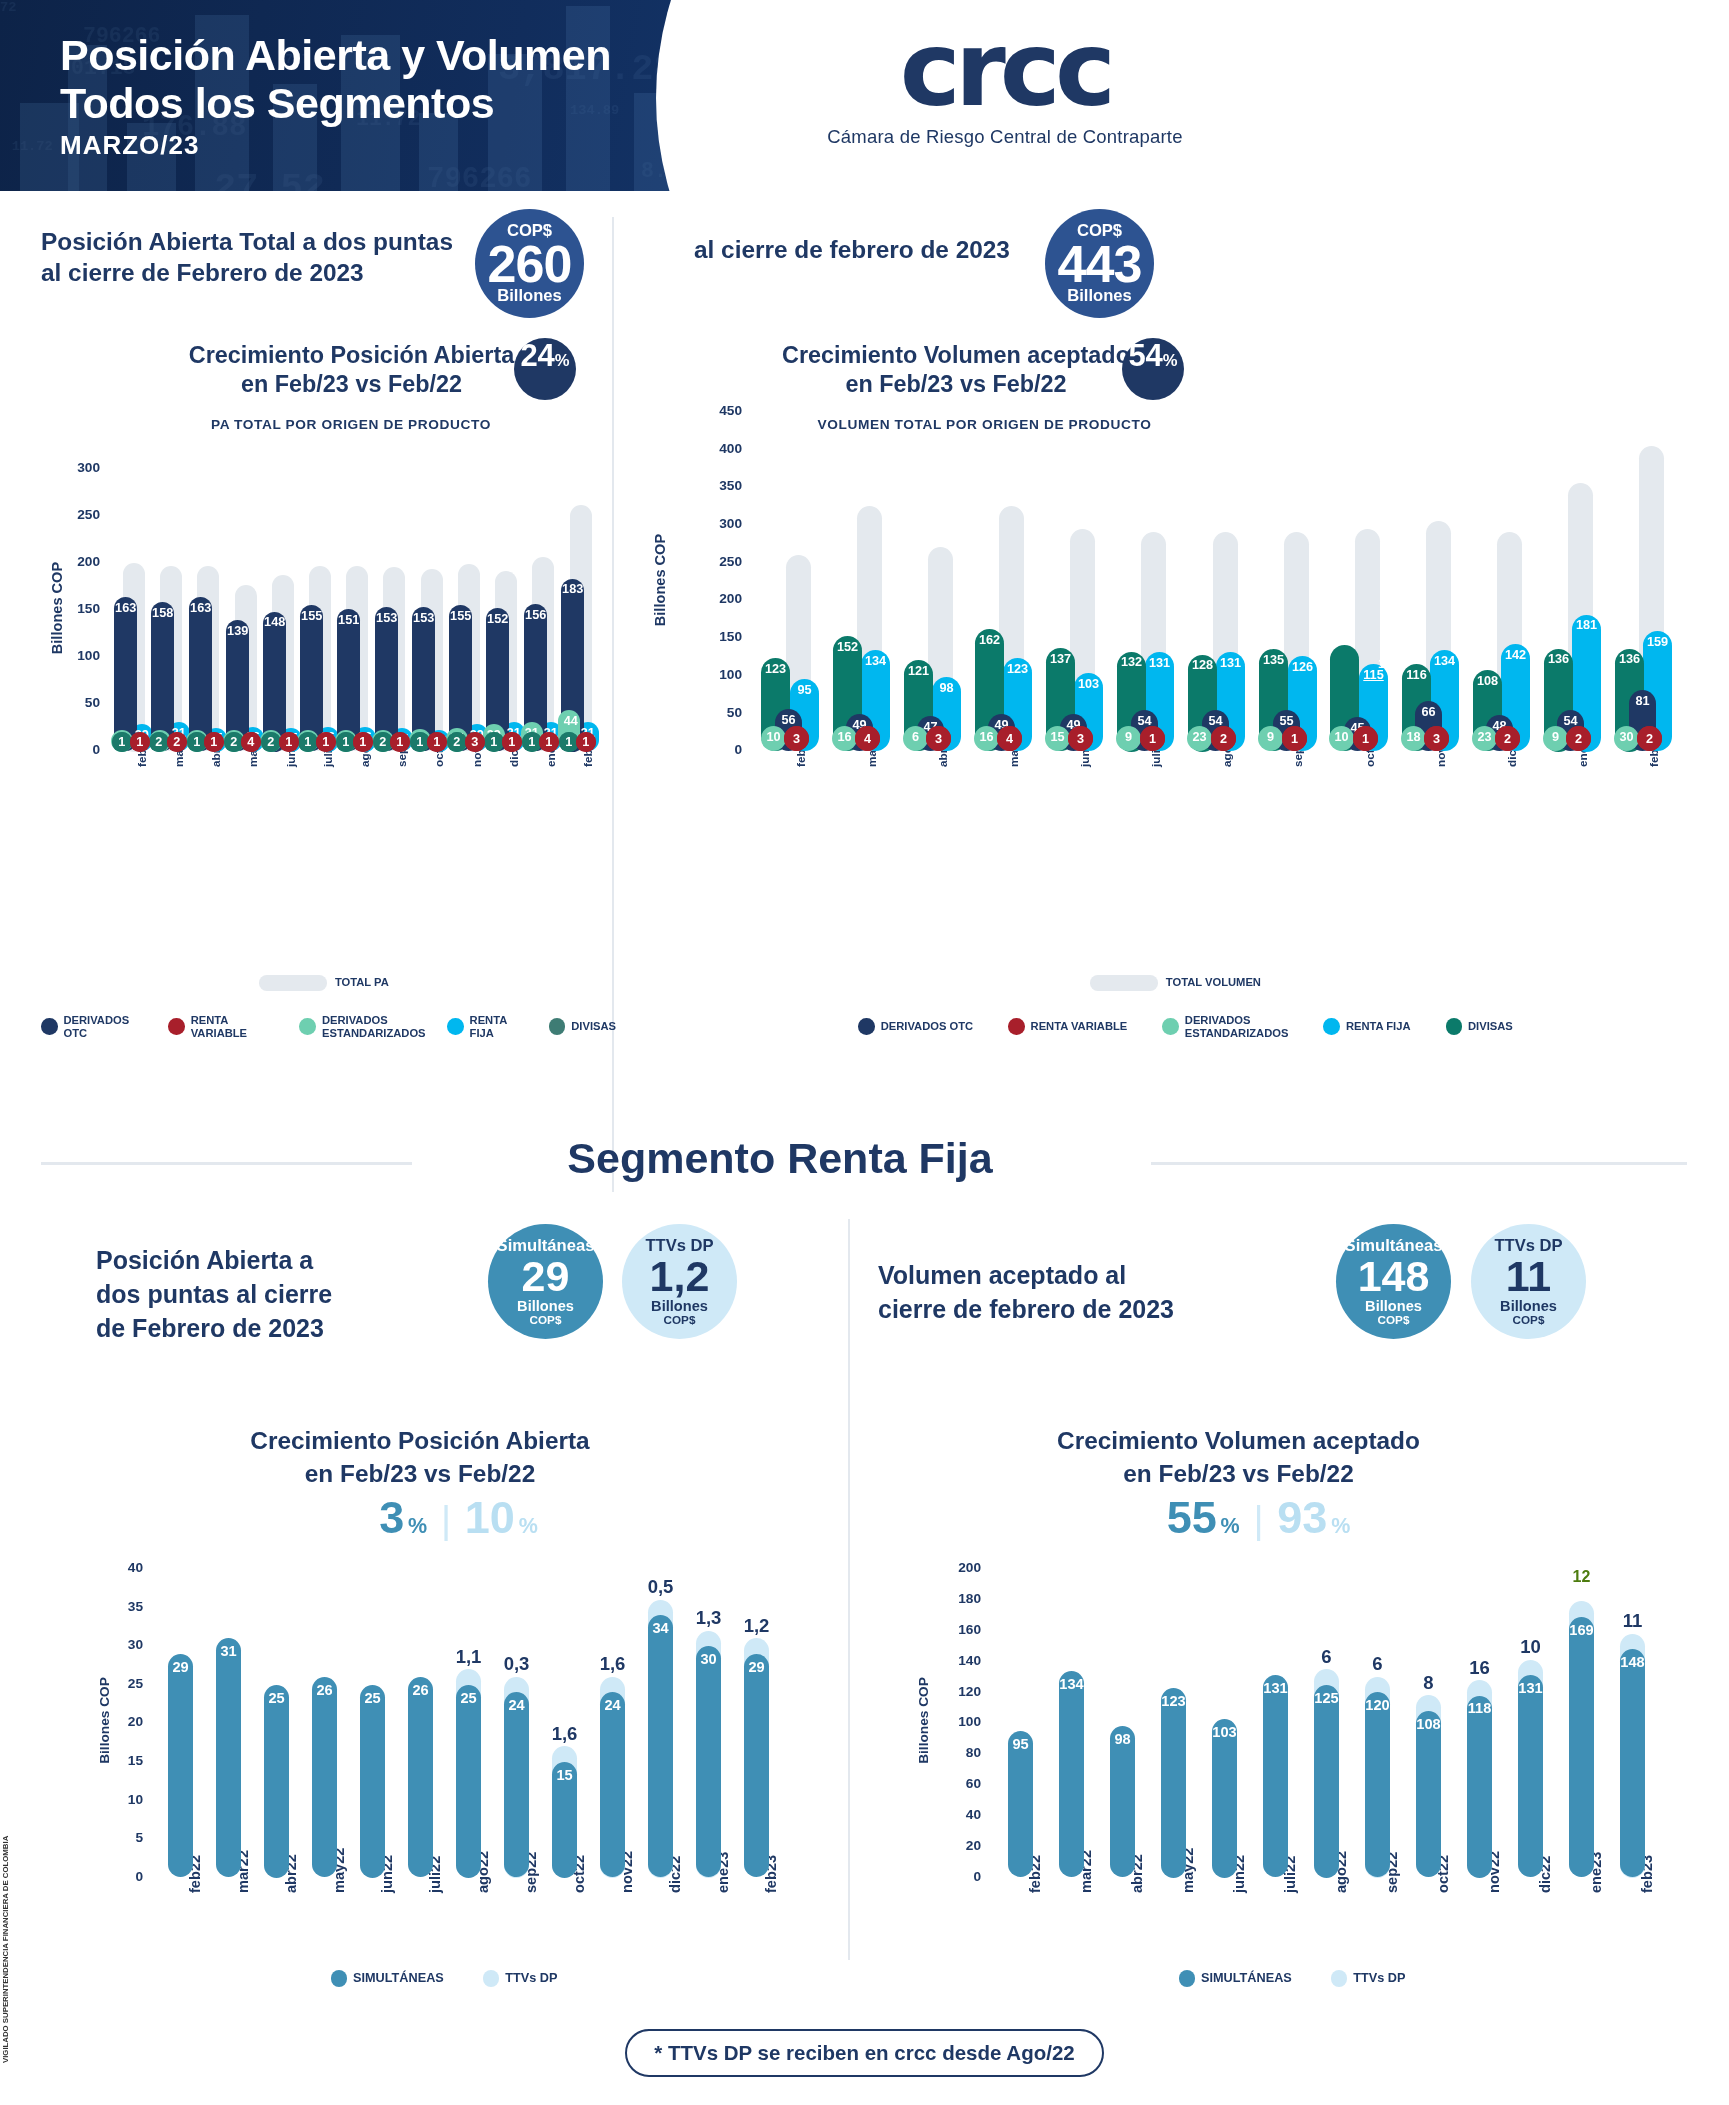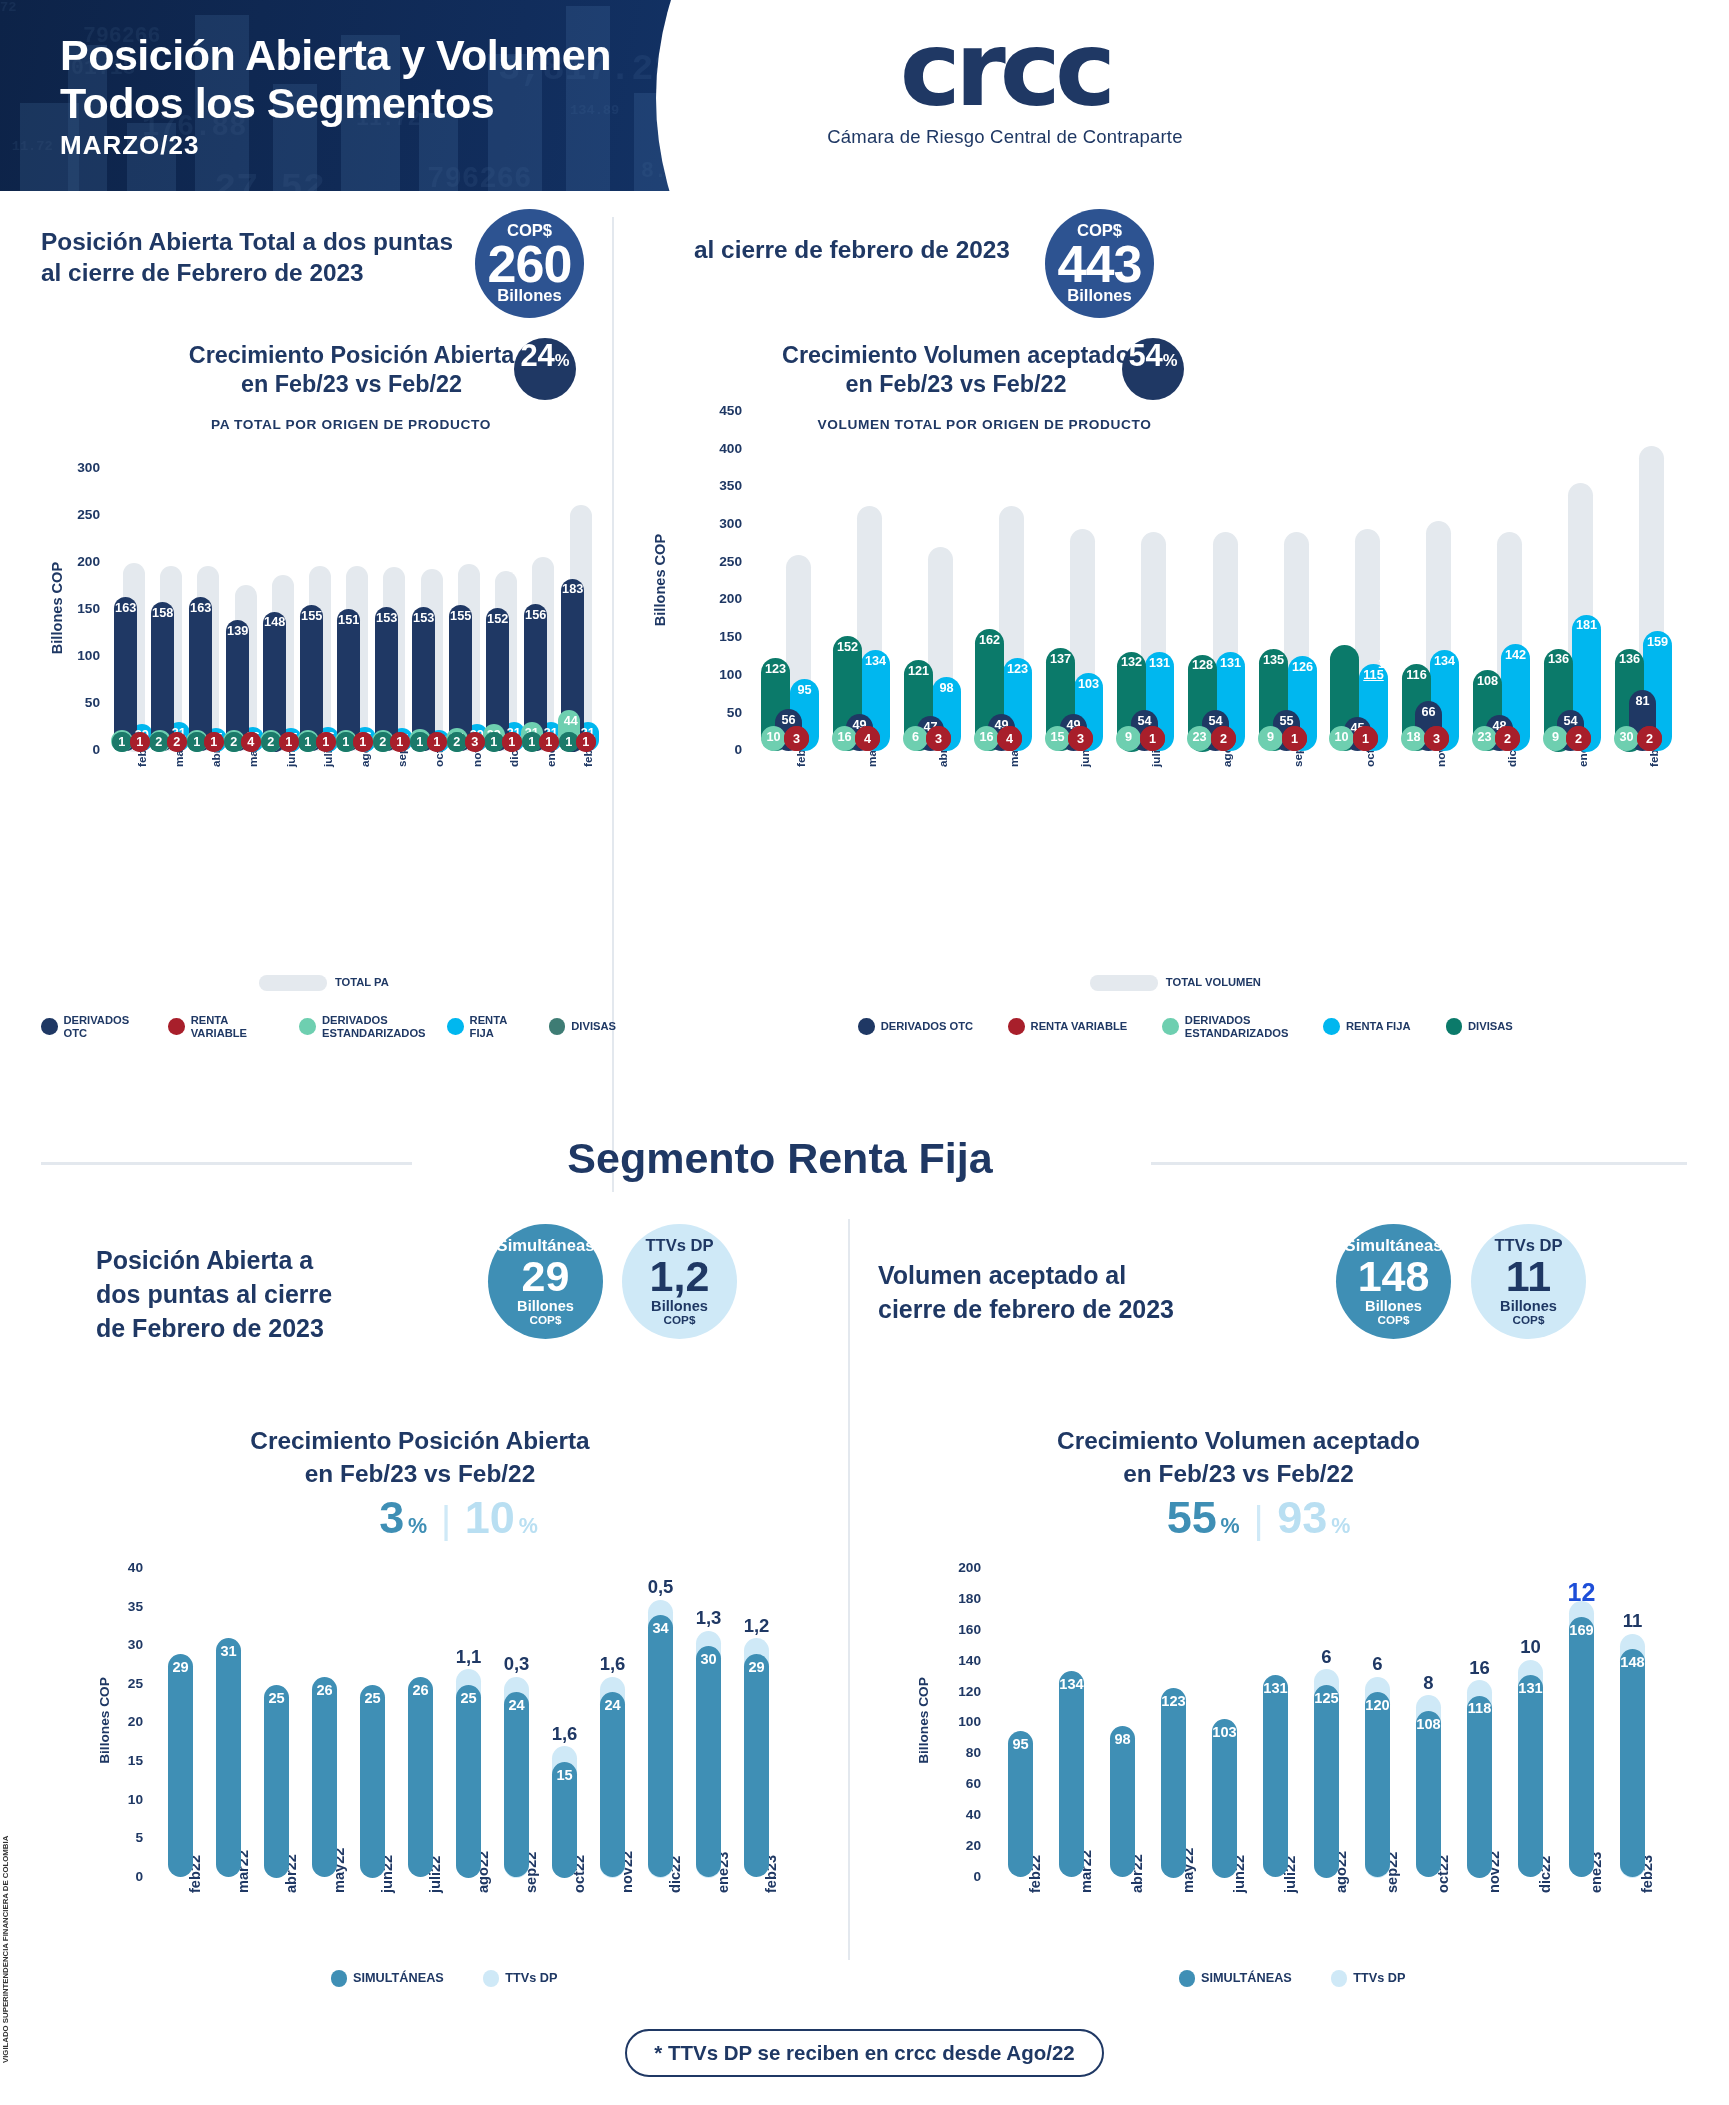--- a/index.html
+++ b/index.html
@@ -829,21 +829,21 @@
     <div class="bval bval-dark" style="left: 545px; top: 121px; width: 55px; color: rgb(31, 56, 100); font-size: 18.5px; z-index: 4;">16</div>
     <div class="bar" style="left: 560px; top: 160px; width: 25px; height: 182px; background: rgb(63, 143, 181); z-index: 2;"></div>
     <div class="bval" style="left: 560px; top: 164px; width: 25px; z-index: 3; font-size: 14.6px;">118</div>
     <div class="xtick" style="left: 579px; top: 357px; font-size: 14.6px;">nov22</div>
     <div class="bar" style="left: 611px; top: 124px; width: 25px; height: 217px; background: rgb(207, 233, 247); z-index: 1;"></div>
     <div class="bval bval-dark" style="left: 596px; top: 100px; width: 55px; color: rgb(31, 56, 100); font-size: 18.5px; z-index: 4;">10</div>
     <div class="bar" style="left: 611px; top: 139px; width: 25px; height: 202px; background: rgb(63, 143, 181); z-index: 2;"></div>
     <div class="bval" style="left: 611px; top: 144px; width: 25px; z-index: 3; font-size: 14.6px;">131</div>
     <div class="xtick" style="left: 630px; top: 357px; font-size: 14.6px;">dic22</div>
     <div class="bar" style="left: 662px; top: 65px; width: 25px; height: 276px; background: rgb(207, 233, 247); z-index: 1;"></div>
-    <div class="bval bval-dark" style="left: 647px; top: 42px; width: 55px; color: #1d4ed8; font-size: 25px; z-index: 4;">12</div>
+    <div class="bval bval-dark" style="left: 647px; top: 32px; width: 55px; color: #4d7c0f; font-size: 16px; z-index: 4;">12</div>
     <div class="bar" style="left: 662px; top: 81px; width: 25px; height: 260px; background: rgb(63, 143, 181); z-index: 2;"></div>
     <div class="bval" style="left: 662px; top: 86px; width: 25px; z-index: 3; font-size: 14.6px;">169</div>
     <div class="xtick" style="left: 681px; top: 357px; font-size: 14.6px;">ene23</div>
     <div class="bar" style="left: 713px; top: 98px; width: 25px; height: 244px; background: rgb(207, 233, 247); z-index: 1;"></div>
     <div class="bval bval-dark" style="left: 698px; top: 74px; width: 55px; color: rgb(31, 56, 100); font-size: 18.5px; z-index: 4;">11</div>
     <div class="bar" style="left: 713px; top: 113px; width: 25px; height: 228px; background: rgb(63, 143, 181); z-index: 2;"></div>
     <div class="bval" style="left: 713px; top: 118px; width: 25px; z-index: 3; font-size: 14.6px;">148</div>
     <div class="xtick" style="left: 732px; top: 357px; font-size: 14.6px;">feb23</div>
   </div>
 <div id="legend-rfvol" style="position: absolute; left: 907px; top: 1970px; width: 770px; display: flex; align-items: center; justify-content: center; gap: 39px;">

